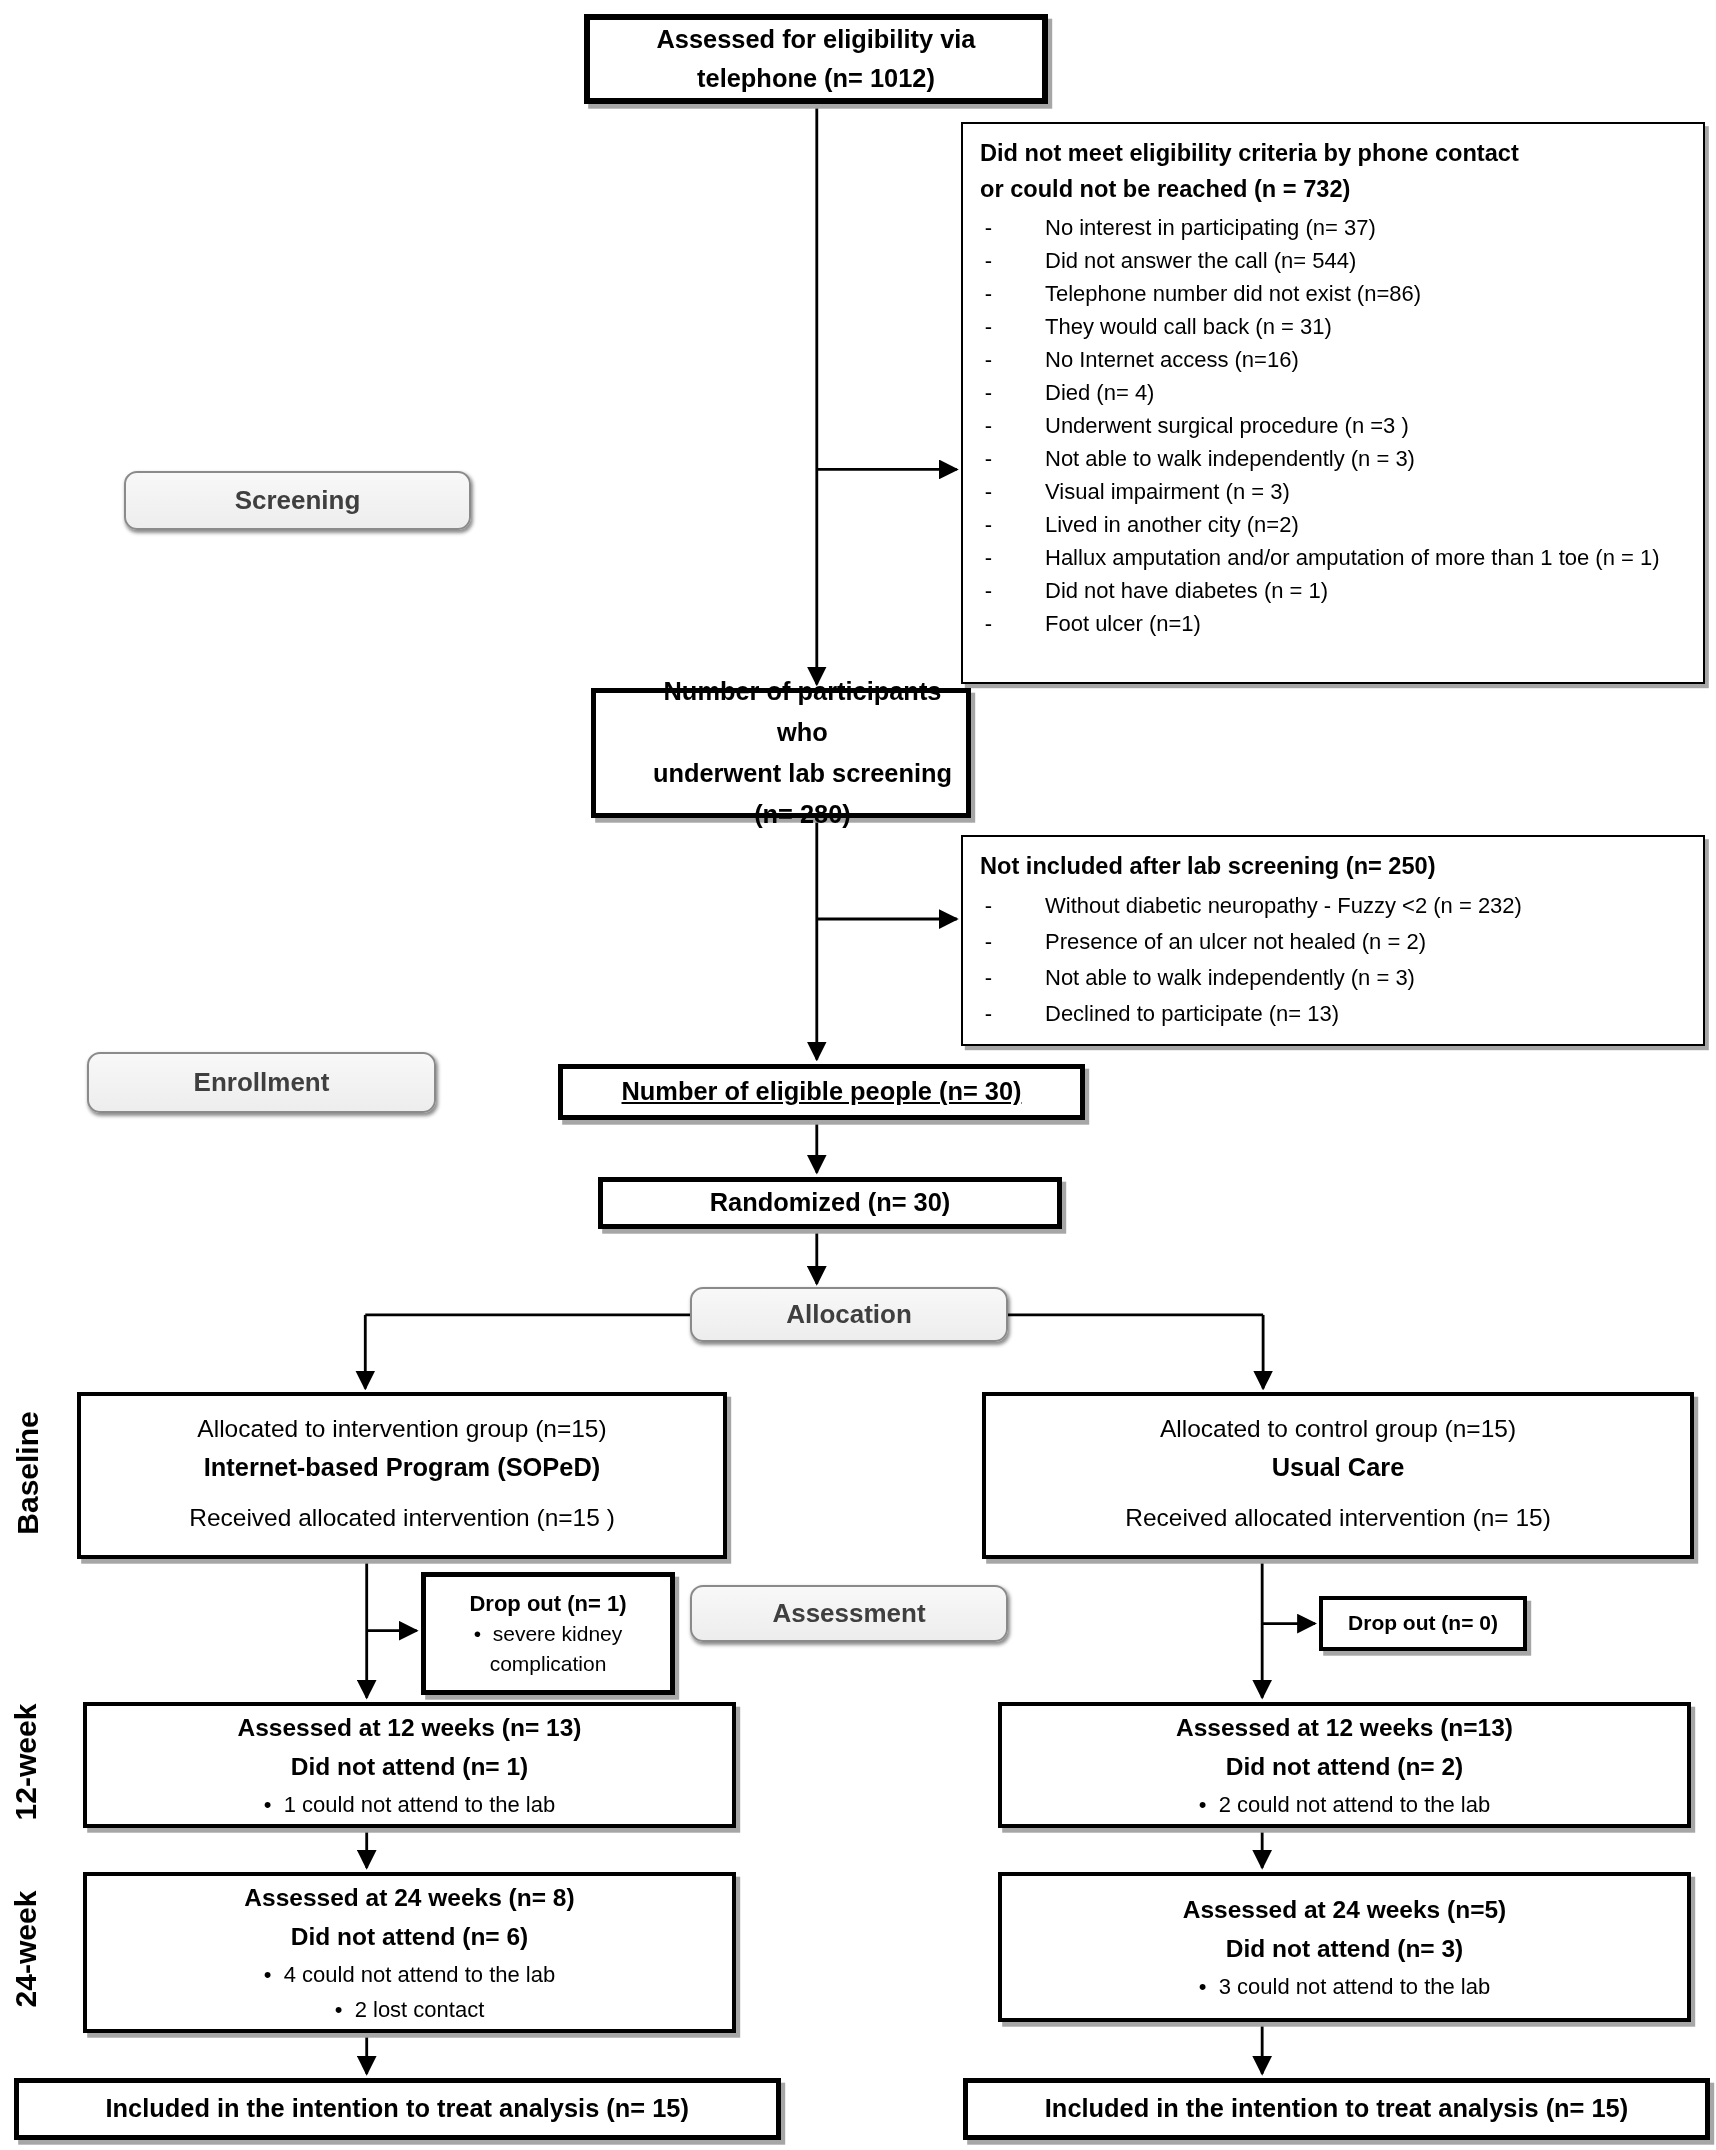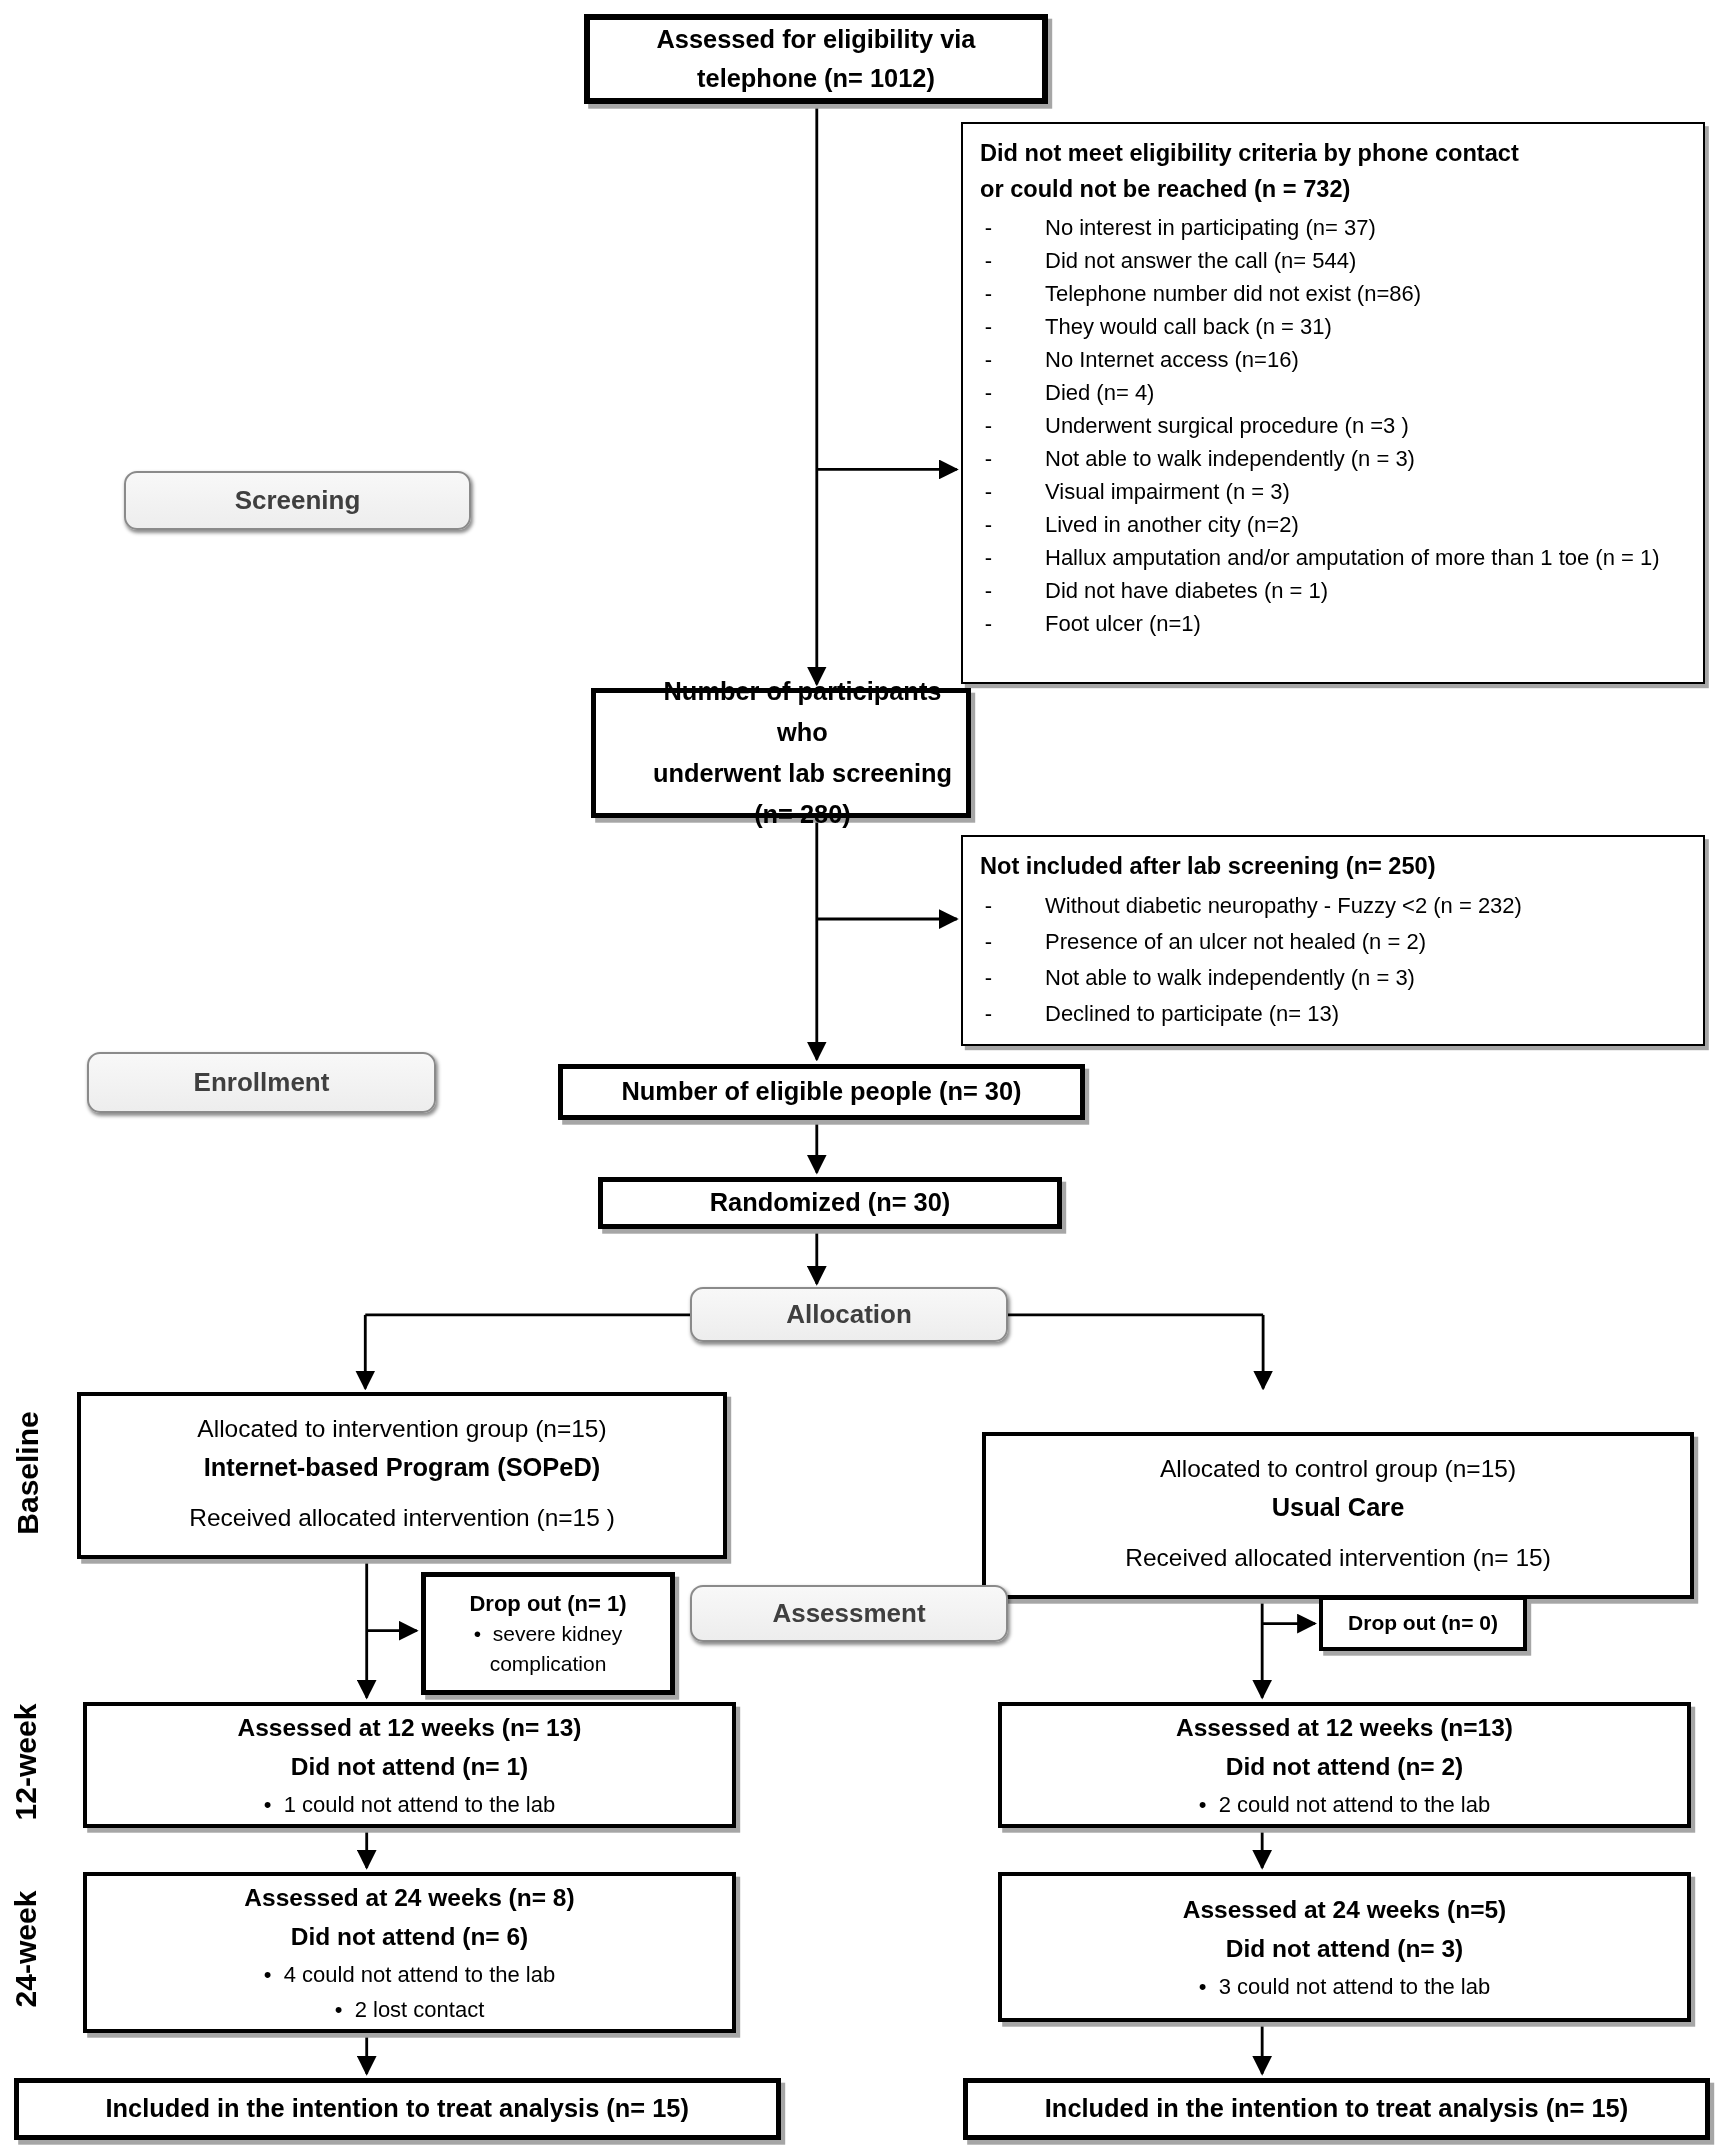--- a/index.html
+++ b/index.html
@@ -118,21 +118,21 @@
       <li>Presence of an ulcer not healed (n = 2)</li>
       <li>Not able to walk independently (n = 3)</li>
       <li>Declined to participate (n= 13)</li>
     </ul>
   </div>
 
   <div class="abs slabel" style="left:87px;top:1052px;width:349px;height:61px;">
     <span>Enrollment</span>
   </div>
 
-  <div class="abs fbox" style="left:558px;top:1064px;width:527px;height:56px;">
+  <div class="abs fbox" style="left:558px;top:1064px;width:527px;height:56px;text-decoration:underline;">
     <div>Number of eligible people (n= 30)</div>
   </div>
 
   <div class="abs fbox" style="left:598px;top:1177px;width:464px;height:52px;">
     <div>Randomized (n= 30)</div>
   </div>
 
   <div class="abs slabel" style="left:690px;top:1287px;width:318px;height:55px;">
     <span>Allocation</span>
   </div>
@@ -143,21 +143,21 @@
 
   <div class="abs fbox alloc" style="left:77px;top:1392px;width:650px;height:167px;border-width:4.7px;">
     <div class="grp">
       <div class="l1">Allocated to intervention group (n=15)</div>
       <div class="l2">Internet-based Program (SOPeD)</div>
     </div>
     <div class="spacer"></div>
     <div class="l3">Received allocated intervention (n=15 )</div>
   </div>
 
-  <div class="abs fbox alloc" style="left:982px;top:1392px;width:712px;height:167px;border-width:4.7px;margin-top:40px;">
+  <div class="abs fbox alloc" style="left:982px;top:1392px;width:712px;height:167px;border-width:4.7px;">
     <div class="grp">
       <div class="l1">Allocated to control group (n=15)</div>
       <div class="l2">Usual Care</div>
     </div>
     <div class="spacer"></div>
     <div class="l3">Received allocated intervention  (n= 15)</div>
   </div>
 
   <div class="abs fbox drop" style="left:421px;top:1572px;width:254px;height:123px;">
     <div>Drop out (n= 1)</div>

